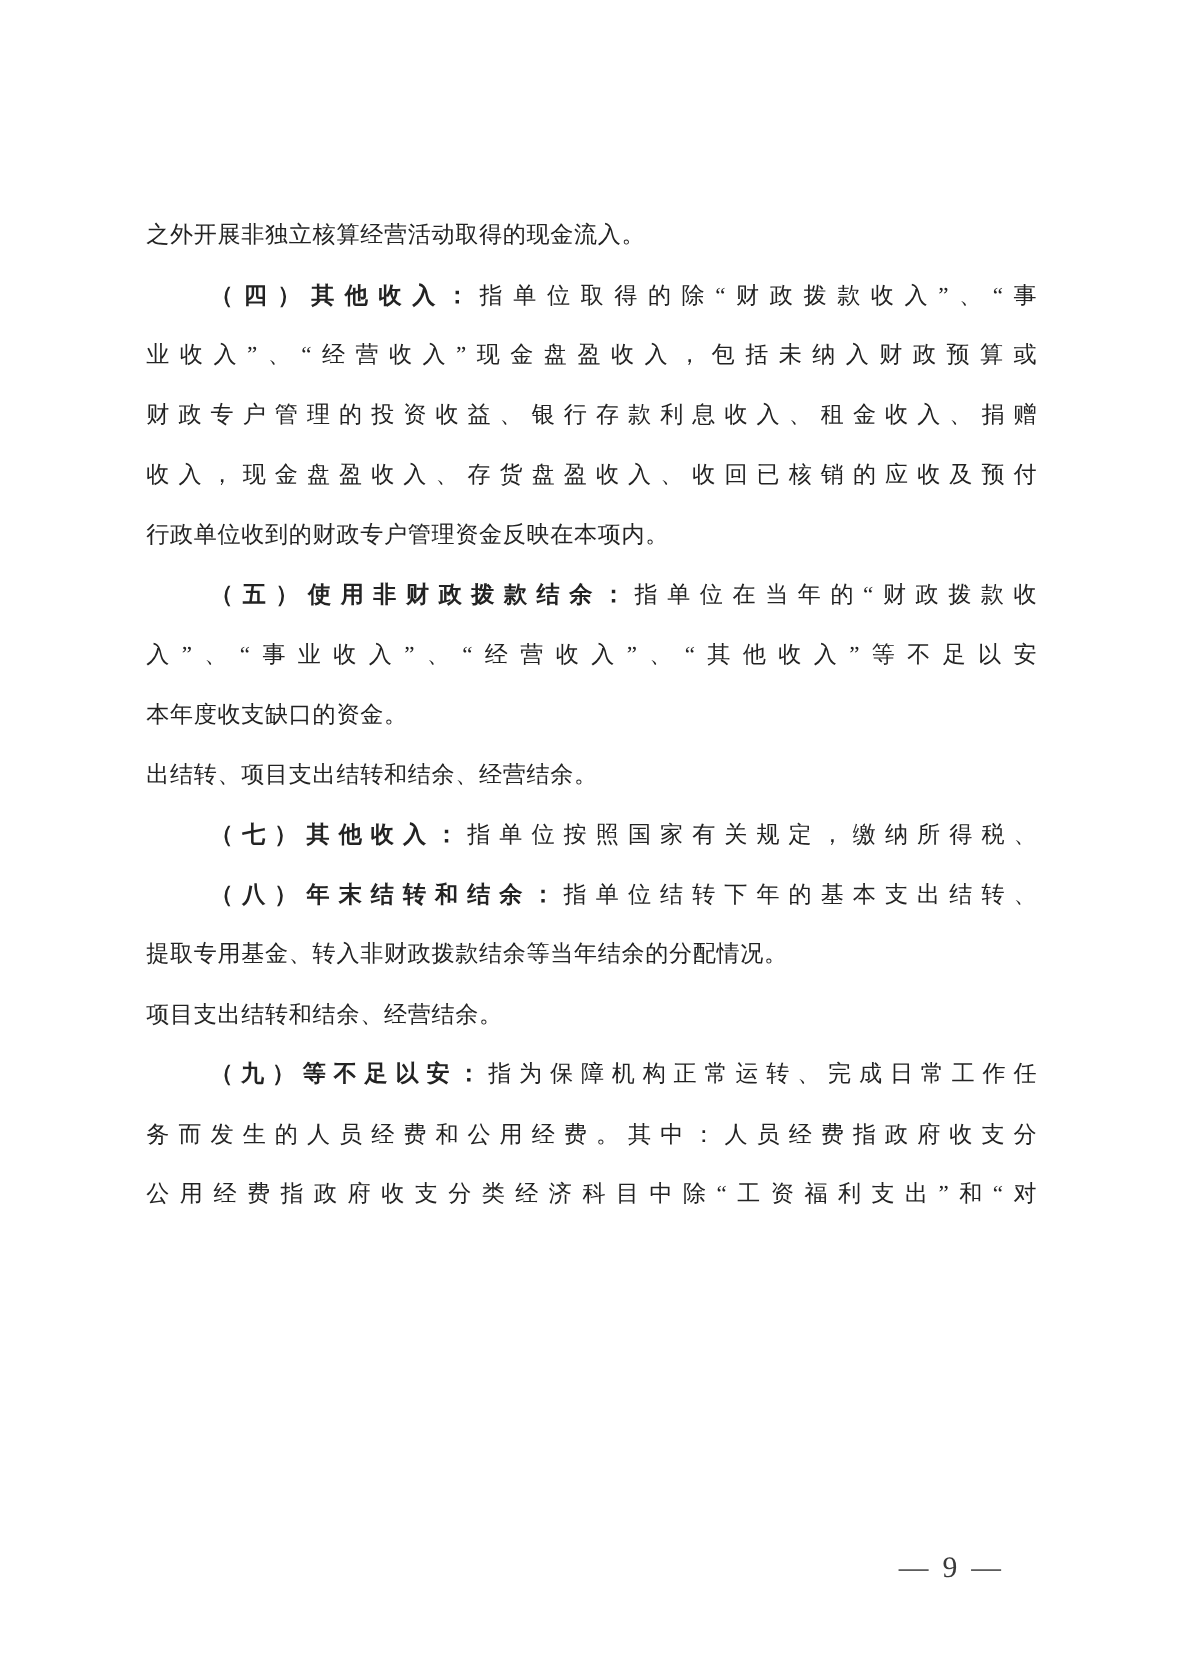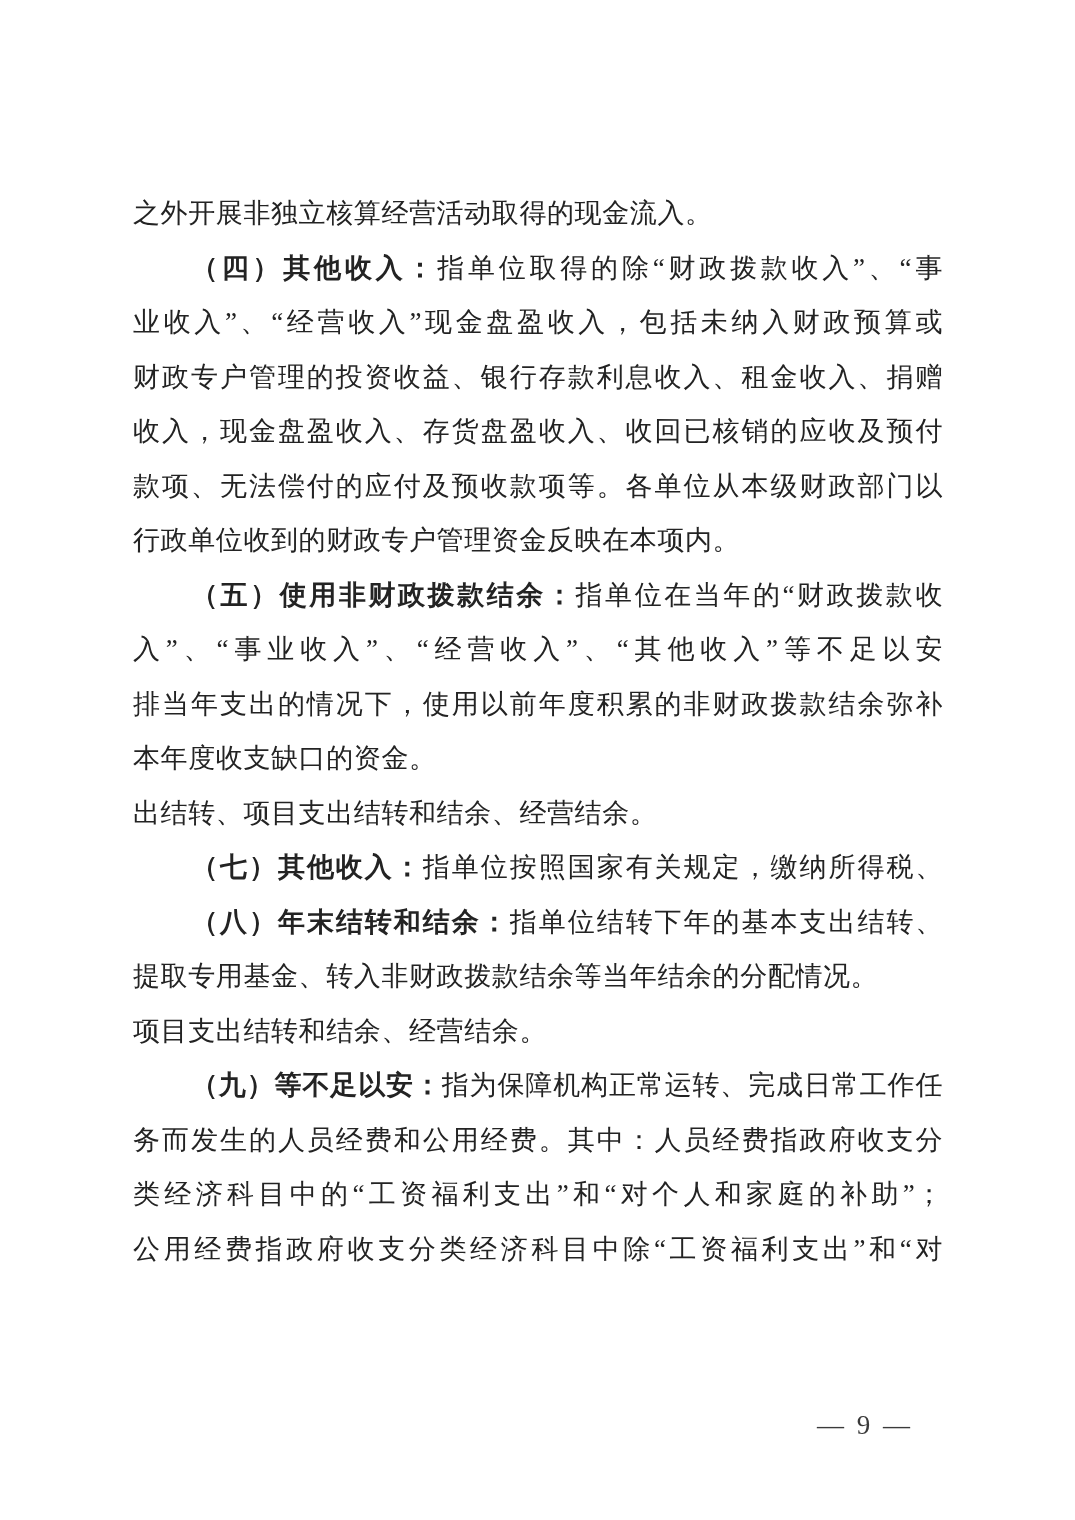--- a/index.html
+++ b/index.html
@@ -9,21 +9,21 @@
     font-family: "Liberation Serif", "DejaVu Serif", serif;
     color: #232323;
     position: relative;
     overflow: hidden;
   }
   .page { position: absolute; inset: 0; background: #ffffff; }
   .body-text { position: absolute; left: 133px; top: 186px; width: 810px; }
   .line {
     height: 54.5px;
     line-height: 54.5px;
-    font-size: 27px;
+    font-size: 21px;
     letter-spacing: 0.6px;
     white-space: nowrap;
   }
   .jf {
     text-align: justify;
     text-align-last: justify;
     text-justify: inter-character;
     white-space: normal;
   }
   .ind { padding-left: 58px; }
@@ -43,37 +43,34 @@
 
 <div class="page">
   <div class="body-text">
 
     <div class="line"><span>之外开展非独立核算经营活动取得的现金流入。</span></div>
 
     <div class="line jf ind"><span class="b">（四）其他收入：</span><span>指单位取得的除“财政拨款收入”、“事</span></div>
     <div class="line jf"><span>业收入”、“经营收入”现金盘盈收入，包括未纳入财政预算或</span></div>
     <div class="line jf"><span>财政专户管理的投资收益、银行存款利息收入、租金收入、捐赠</span></div>
     <div class="line jf"><span>收入，现金盘盈收入、存货盘盈收入、收回已核销的应收及预付</span></div>
-    <div class="line jf"><span>款项、无法偿付的应付及预收款项等。各单位从本级财政部门以</span></div>
     <div class="line"><span>行政单位收到的财政专户管理资金反映在本项内。</span></div>
 
     <div class="line jf ind"><span class="b">（五）使用非财政拨款结余：</span><span>指单位在当年的“财政拨款收</span></div>
     <div class="line jf"><span>入”、“事业收入”、“经营收入”、“其他收入”等不足以安</span></div>
-    <div class="line jf"><span>排当年支出的情况下，使用以前年度积累的非财政拨款结余弥补</span></div>
     <div class="line"><span>本年度收支缺口的资金。</span></div>
 
     <div class="line"><span>出结转、项目支出结转和结余、经营结余。</span></div>
 
     <div class="line jf ind"><span class="b">（七）其他收入：</span><span>指单位按照国家有关规定，缴纳所得税、</span></div>
     <div class="line jf ind"><span class="b">（八）年末结转和结余：</span><span>指单位结转下年的基本支出结转、</span></div>
 
     <div class="line"><span>提取专用基金、转入非财政拨款结余等当年结余的分配情况。</span></div>
     <div class="line"><span>项目支出结转和结余、经营结余。</span></div>
 
     <div class="line jf ind"><span class="b">（九）等不足以安：</span><span>指为保障机构正常运转、完成日常工作任</span></div>
     <div class="line jf"><span>务而发生的人员经费和公用经费。其中：人员经费指政府收支分</span></div>
-    <div class="line jf"><span>类经济科目中的“工资福利支出”和“对个人和家庭的补助”；</span></div>
     <div class="line jf"><span>公用经费指政府收支分类经济科目中除“工资福利支出”和“对</span></div>
 
   </div>
 
   <div class="footer">— 9 —</div>
 </div>
 
 </body></html>

